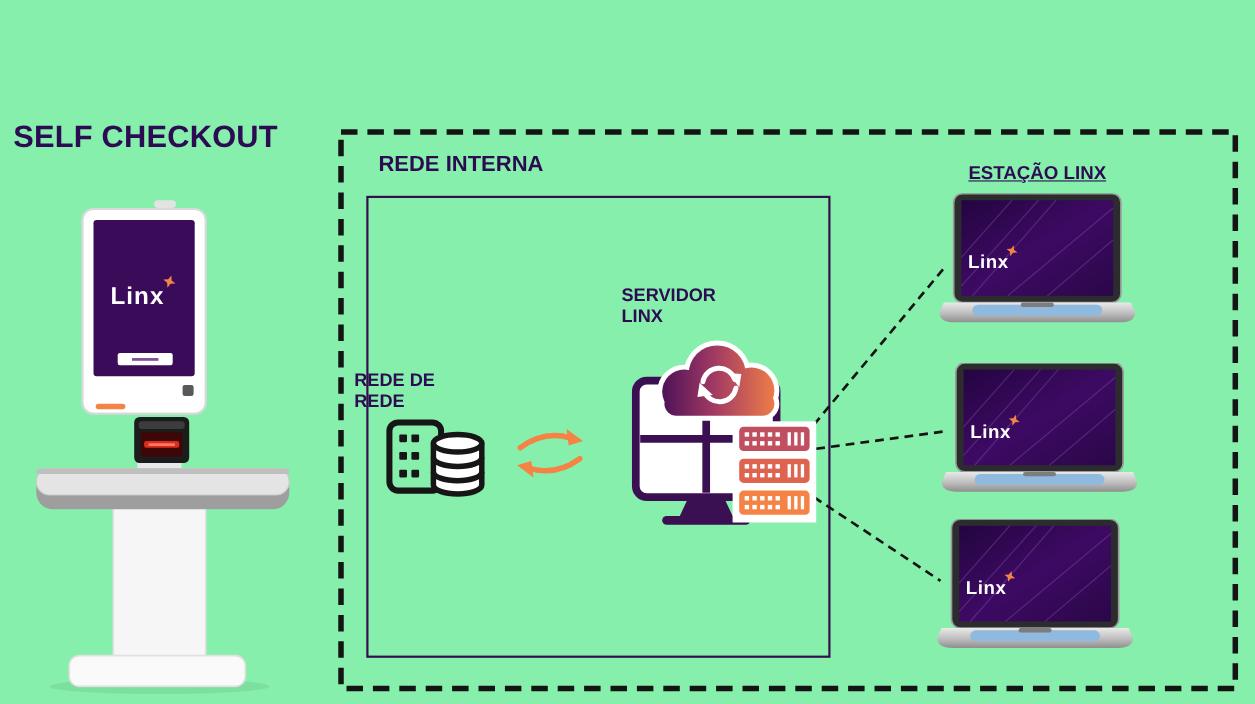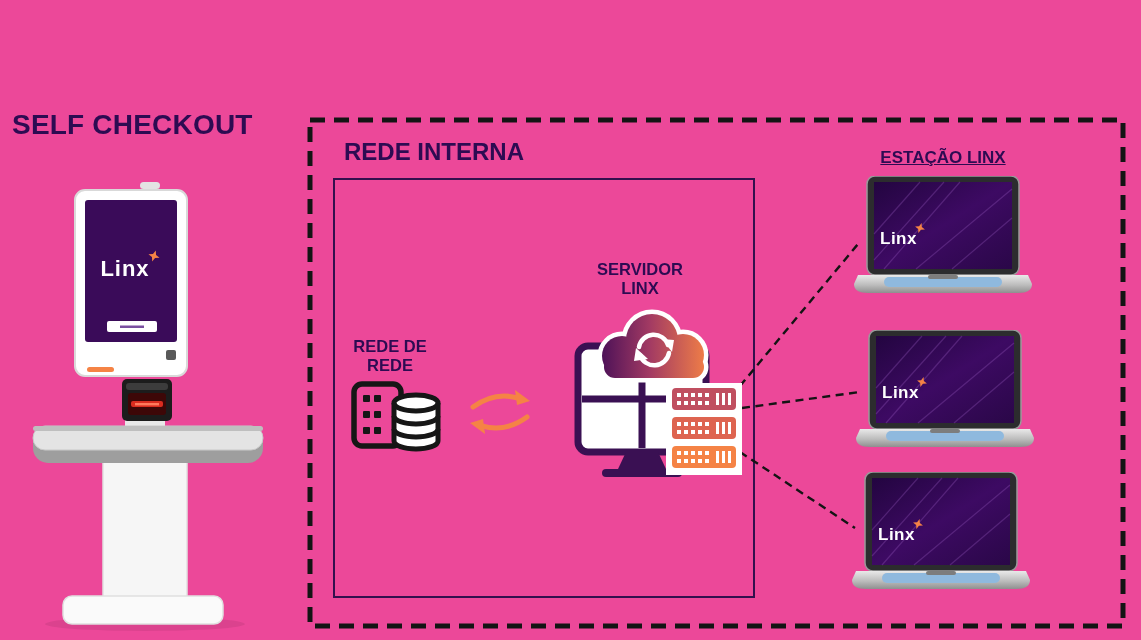--- a/index.html
+++ b/index.html
@@ -1,24 +1,24 @@
 <!DOCTYPE html>
 <html><head>
 <meta charset="utf-8">
 <style>
   * { margin:0; padding:0; box-sizing:border-box; }
   html,body { background:#ffffff; }
-  .stage { position:relative; width:1141px; height:640px; background:#ec4899;
+  .stage { position:relative; width:1141px; height:640px; background:#86efac;
            font-family:"Liberation Sans", sans-serif; overflow:hidden; }
   .abs { position:absolute; }
   svg.abs { display:block; }
   .h-purple { color:#2d0b52; font-weight:bold; }
   .page-title { font-size:28px; letter-spacing:0.2px; white-space:nowrap; }
-  .net-title { font-size:24px; white-space:nowrap; }
-  .node-label { font-size:16.5px; line-height:19px; text-align:center; }
+  .net-title { font-size:20px; white-space:nowrap; }
+  .node-label { font-size:16.5px; line-height:19px; text-align:left; }
   .station-title { font-size:17px; text-align:center; white-space:nowrap;text-decoration:underline; }
   svg text { font-family:"Liberation Sans", sans-serif; font-weight:bold; }
 </style>
 </head>
 <body>
 
 <div class="stage">
 
   <div class="abs h-purple page-title" style="left:12px; top:109px;">SELF CHECKOUT</div>
 

